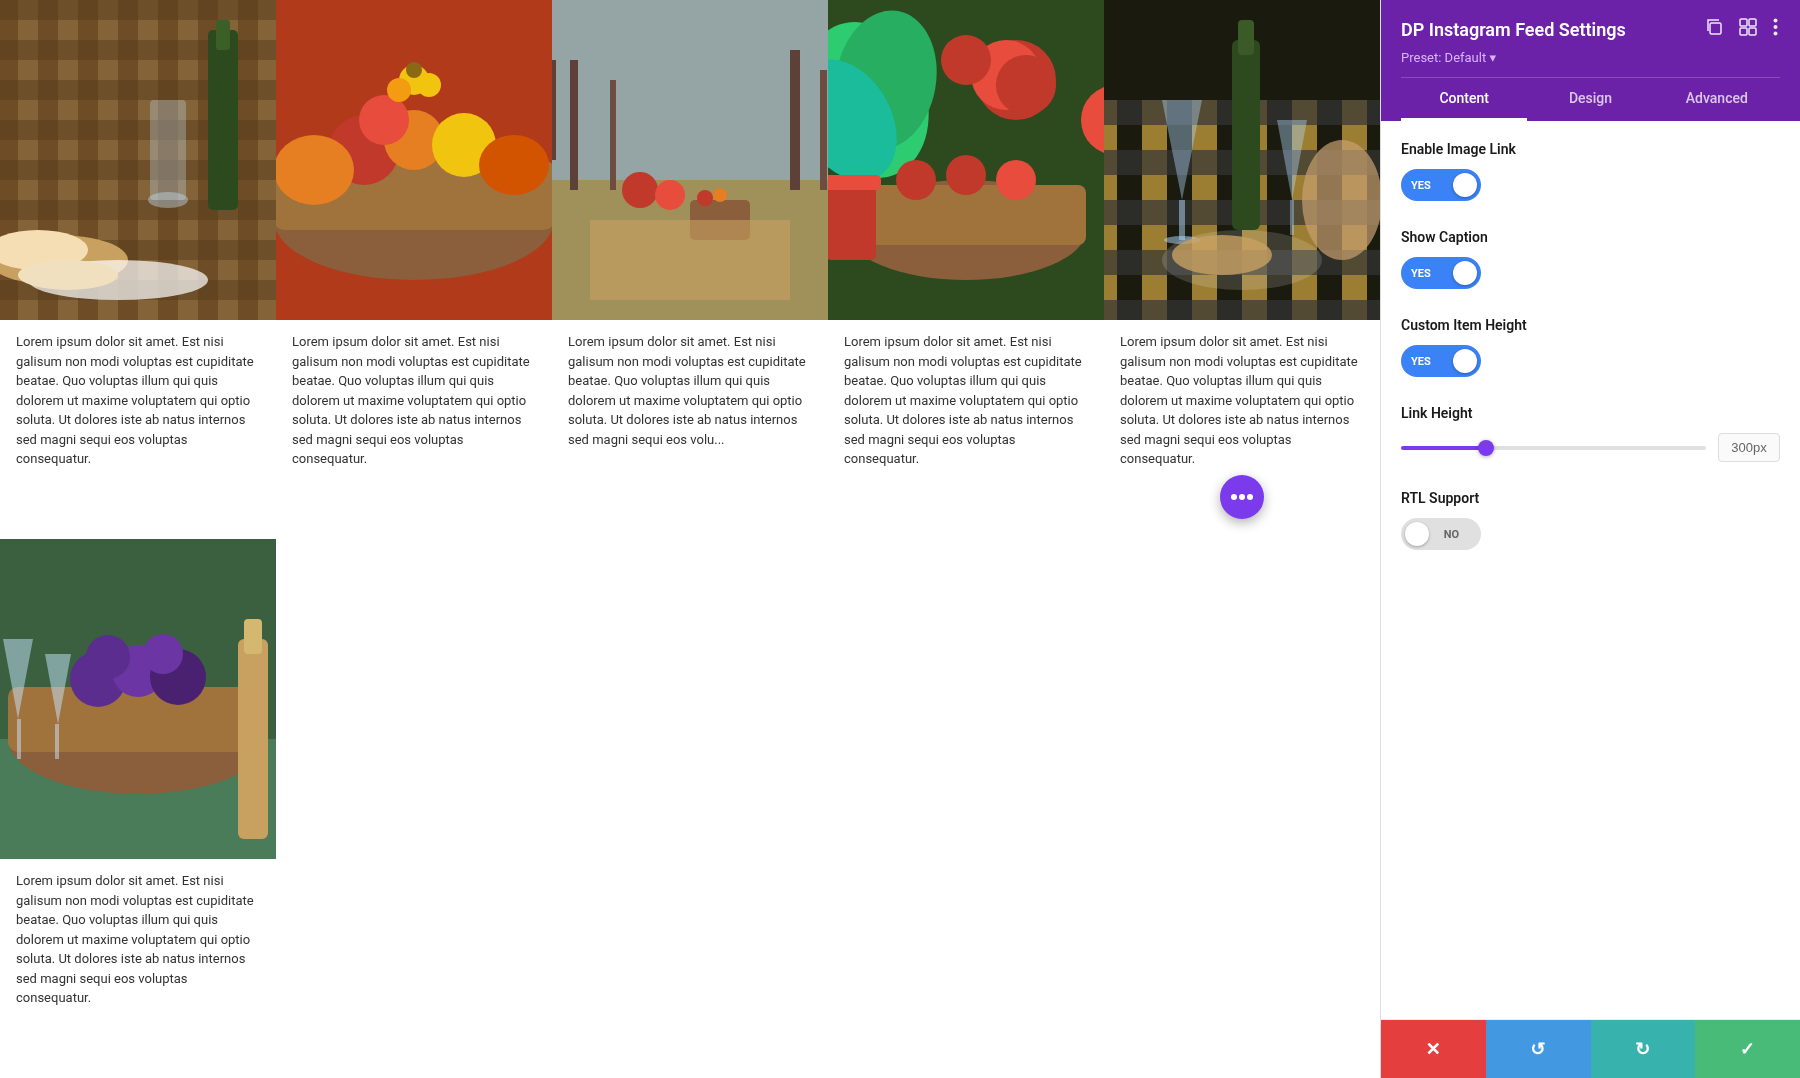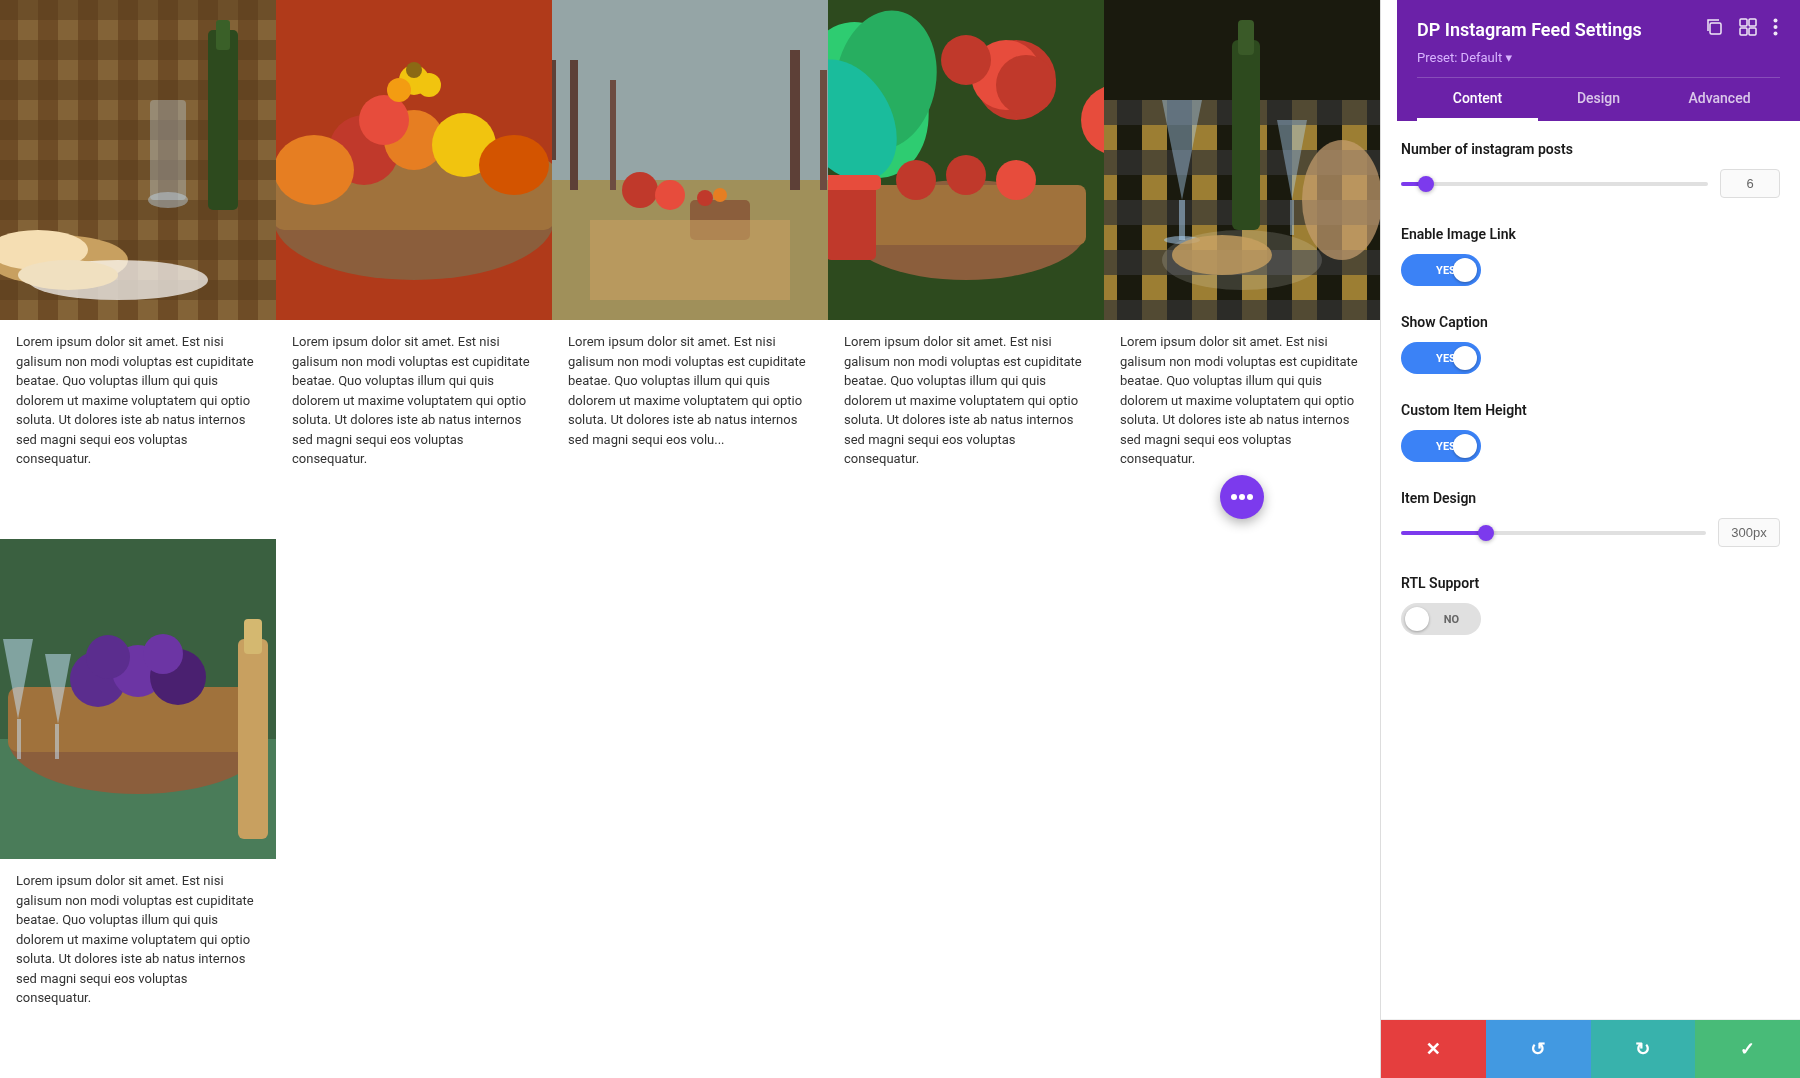--- a/index.html
+++ b/index.html
@@ -41,21 +41,20 @@
       background: #fff;
       display: flex;
       flex-direction: column;
       border-left: 1px solid #ddd;
       flex-shrink: 0;
     }
 
     .panel-header {
       background: #6b21a8;
       padding: 16px 20px 0 20px;
-      margin-left: 16px;
     }
 
     .panel-title-row {
       display: flex;
       align-items: center;
       justify-content: space-between;
       margin-bottom: 8px;
     }
 
     .panel-title {
@@ -194,21 +193,21 @@
       position: relative;
     }
 
     .toggle-label-yes {
       color: #fff;
       font-size: 11px;
       font-weight: 700;
       padding: 0 0 0 10px;
       z-index: 1;
       flex: 1;
-      text-align: center;
+      text-align: left;
     }
 
     .toggle-knob {
       position: absolute;
       right: 4px;
       top: 4px;
       width: 24px;
       height: 24px;
       background: #fff;
       border-radius: 50%;
@@ -559,30 +558,20 @@
       </div>
       <div class="panel-tabs">
         <div class="panel-tab active">Content</div>
         <div class="panel-tab">Design</div>
         <div class="panel-tab">Advanced</div>
       </div>
     </div>
 
     <div class="panel-body">
 
-      <div class="setting-group">
-        <div class="setting-label">Number of instagram posts</div>
-        <div class="slider-row">
-          <div class="slider-track">
-            <div class="slider-fill" style="width: 8%;"></div>
-            <div class="slider-thumb" style="left: 8%;"></div>
-          </div>
-          <input type="text" class="slider-value" value="6" readonly="" style="">
-        </div>
-      </div>
 
       <div class="setting-group">
         <div class="setting-label">Enable Image Link</div>
         <div class="toggle-container">
           <div class="toggle-switch">
             <span class="toggle-label-yes">YES</span>
             <div class="toggle-knob"></div>
           </div>
         </div>
       </div>
@@ -601,21 +590,21 @@
         <div class="setting-label">Custom Item Height</div>
         <div class="toggle-container">
           <div class="toggle-switch">
             <span class="toggle-label-yes">YES</span>
             <div class="toggle-knob"></div>
           </div>
         </div>
       </div>
 
       <div class="setting-group">
-        <div class="setting-label">Item Design</div>
+        <div class="setting-label">Link Height</div>
         <div class="slider-row">
           <div class="slider-track">
             <div class="slider-fill" style="width: 28%;"></div>
             <div class="slider-thumb" style="left: 28%;"></div>
           </div>
           <input type="text" class="slider-value" value="300px" readonly="" style="width: 62px;">
         </div>
       </div>
 
       <div class="setting-group">

